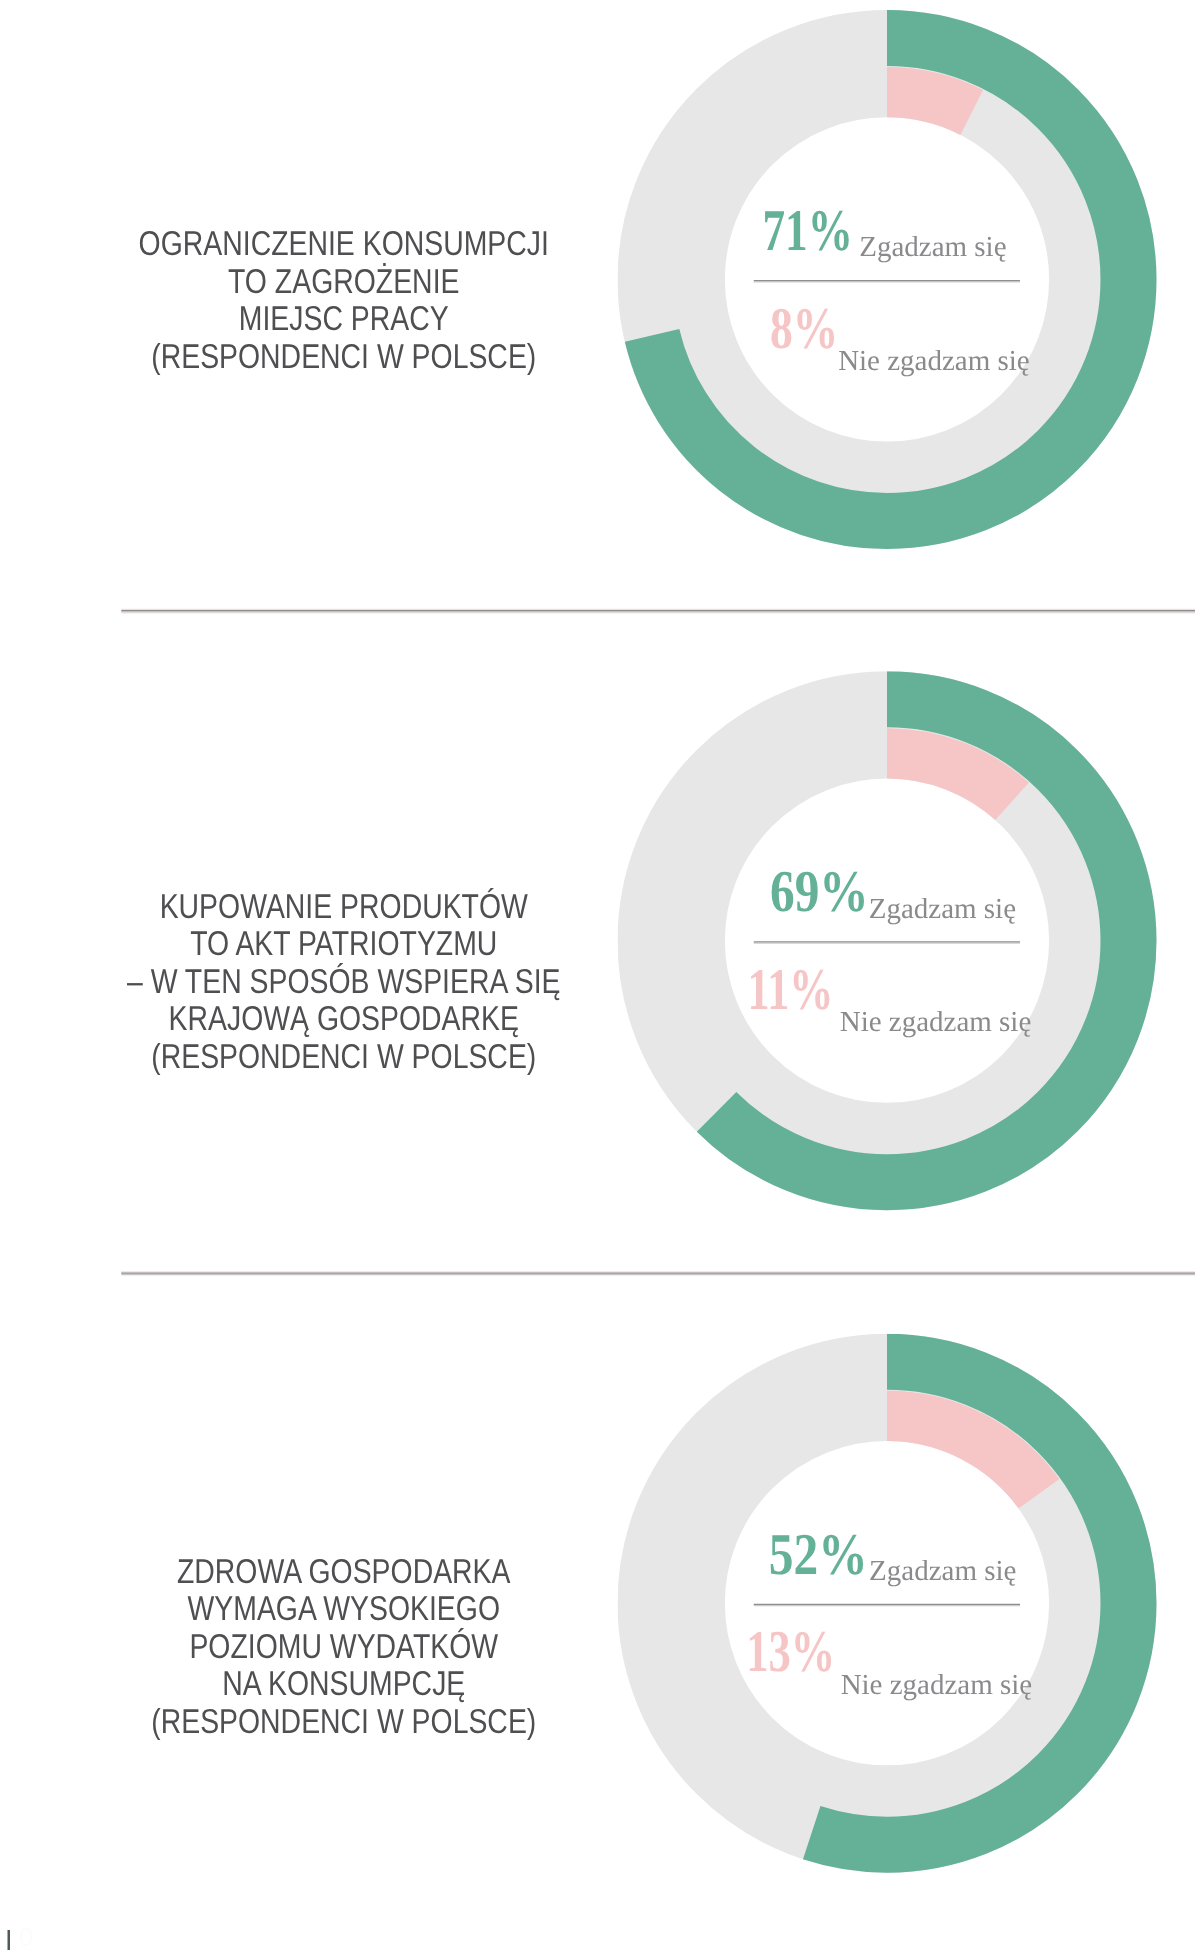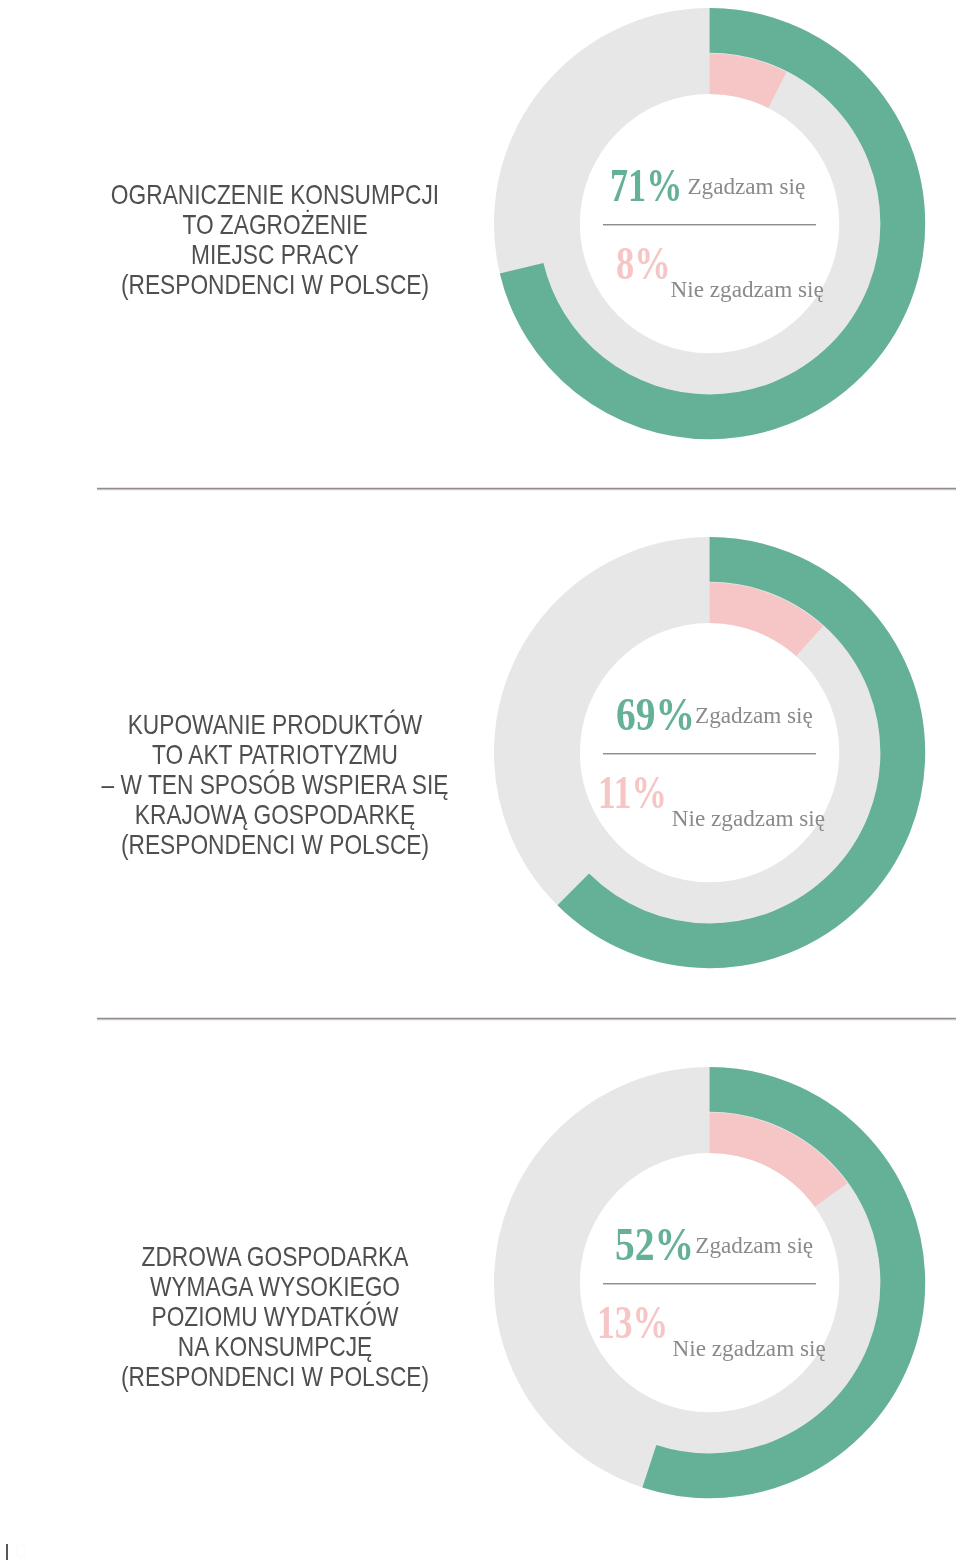--- a/index.html
+++ b/index.html
@@ -28,21 +28,21 @@
   .readout{position:absolute;left:598px;width:232px;height:120px;}
   #r1{top:166px} #r2{top:695px} #r3{top:1225px}
   .pct{position:absolute;font-family:"Liberation Serif",serif;font-weight:700;
        font-size:47.3px;line-height:1;display:block;white-space:nowrap;
        transform-origin:0 0;}
   .lbl{position:absolute;font-family:"Liberation Serif",serif;font-weight:400;
        font-size:23.2px;line-height:1;display:block;white-space:nowrap;
        color:#8a8a8d;}
   .pct.agree{color:#64b197;top:-4.5px;}
   .pct.disagree{color:#f6c6c6;top:73.7px;}
-  .lbl.agree{top:9px;}
+  .lbl.agree{top:21px;}
   .lbl.disagree{top:112px;}
   .rule{position:absolute;left:4.9px;top:58.4px;width:213px;height:1px;
         background:#8e8e90;box-shadow:0 1px 0 rgba(142,142,144,0.45);}
 
   
   #r1 .pct.agree{left:11.6px;transform:scaleX(0.765);}
   #r1 .lbl.agree{left:89.4px;}
   #r1 .pct.disagree{left:17.9px;transform:scaleX(0.771);}
   #r1 .lbl.disagree{left:72.5px;}
   #r2 .pct.agree{left:17.6px;transform:scaleX(0.835);}

